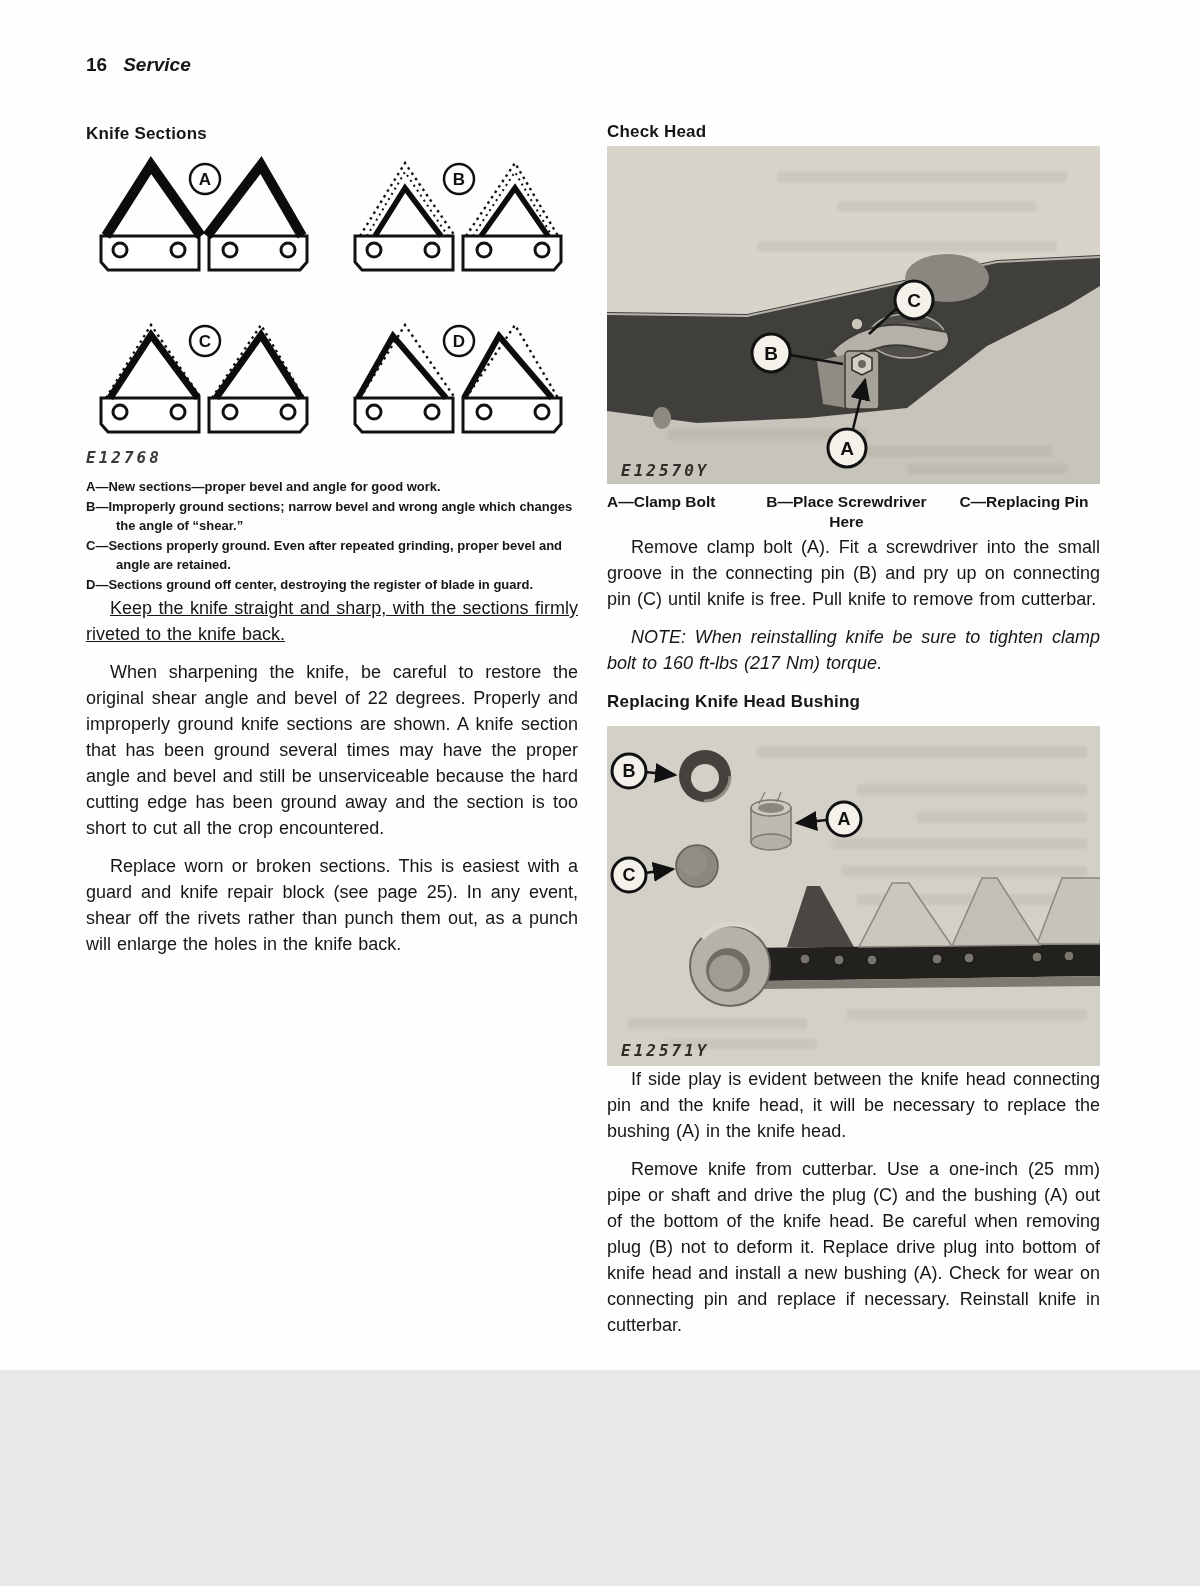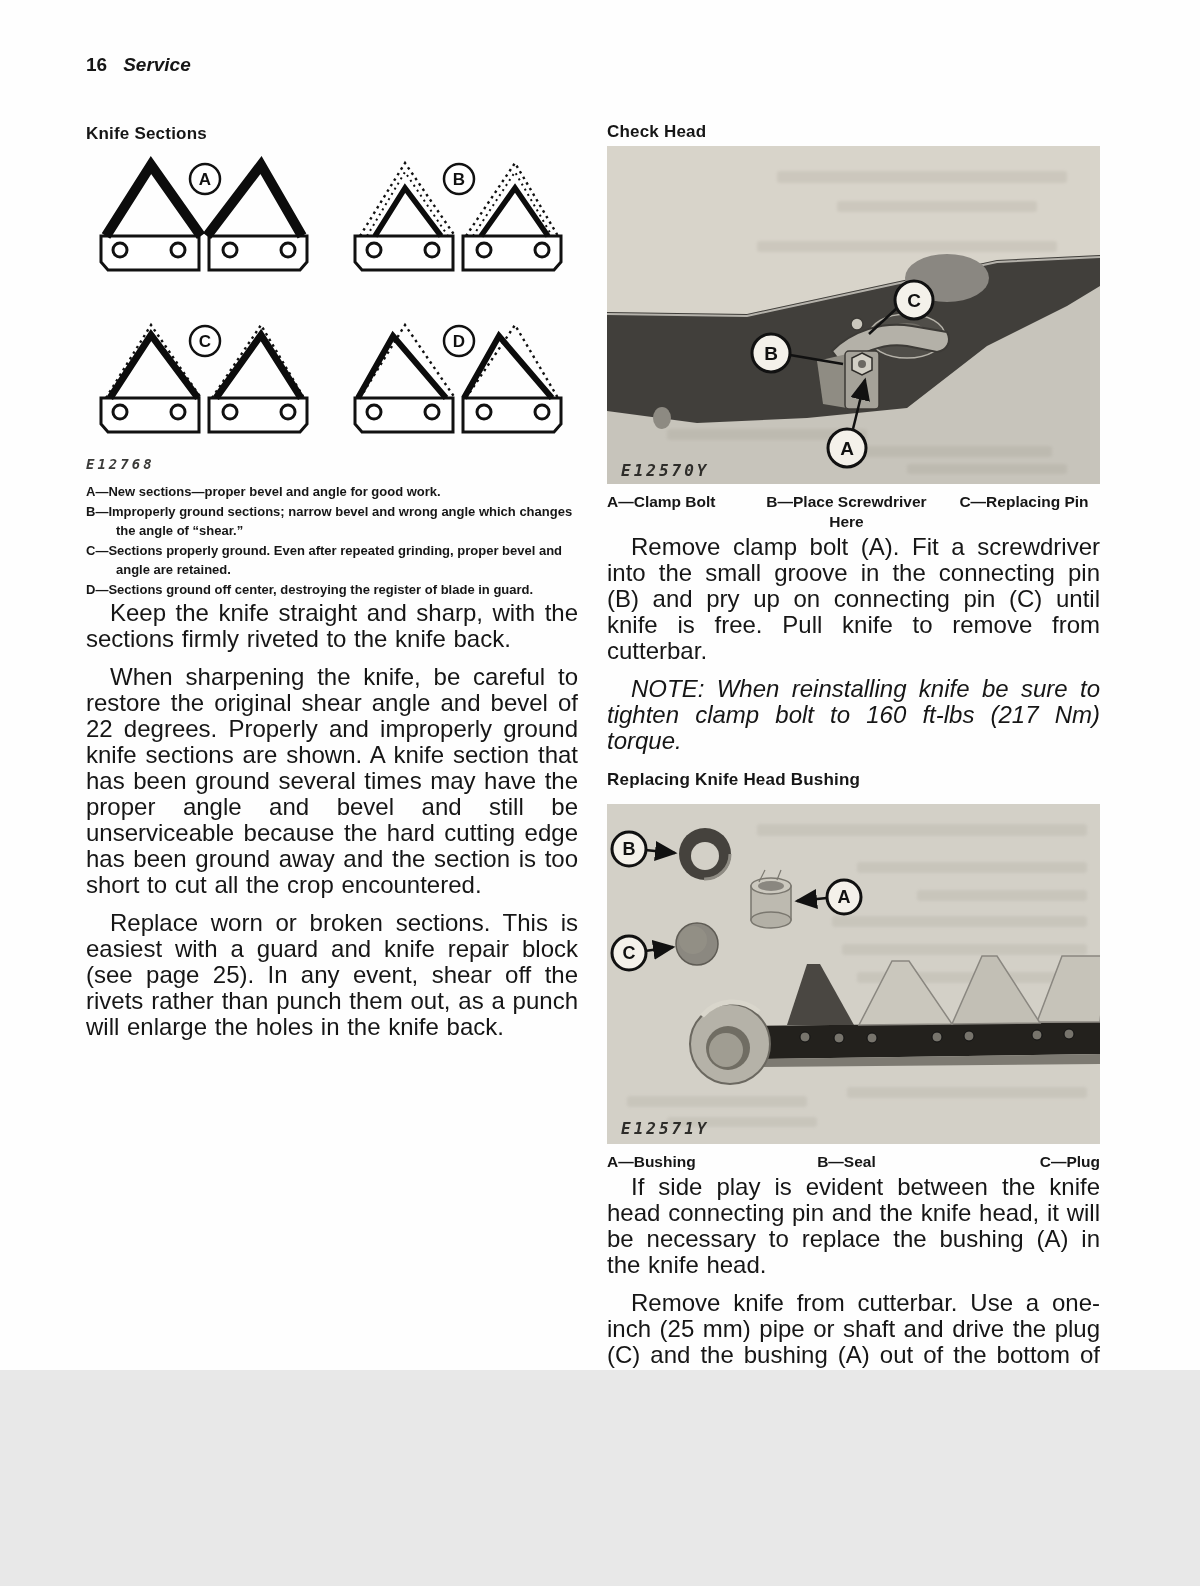--- a/index.html
+++ b/index.html
@@ -8,34 +8,34 @@
         font-family:"Liberation Sans",sans-serif;color:#161616;overflow:hidden;}
   .page-header{position:absolute;left:86px;top:54px;font-size:19px;}
   .page-num{font-weight:bold;margin-right:16px;}
   .page-sec{font-style:italic;font-weight:600;}
   .col{position:absolute;}
   .col-left{left:86px;top:120px;width:492px;}
   .col-right{left:607px;top:118px;width:493px;}
   h2.sec-head{font-size:17px;font-weight:bold;margin:0;letter-spacing:0.2px;line-height:28px;}
   .mb-big{margin-bottom:36px;}
   .mb-sm{margin-bottom:15px;}
-  .mt-md{margin-top:12px;}
+  .mt-md{margin-top:12px;text-decoration:underline;}
   .fig{position:relative;}
   .fig svg{display:block;}
   .fig-caption{font-family:"DejaVu Sans Mono",monospace;font-style:italic;font-weight:bold;
-               font-size:14px;letter-spacing:3px;color:#3a3a38;margin-top:8px;}
+               font-size:16px;letter-spacing:3px;color:#3a3a38;margin-top:0;}
   .legend{font-weight:bold;font-size:13px;line-height:19px;margin-top:10px;}
   .legend-item{padding-left:30px;text-indent:-30px;margin-bottom:1px;}
   .legend-row{display:flex;font-weight:bold;font-size:15.5px;line-height:20px;margin:8px 0 2px 0;gap:17px;}
   .lr-a{width:31%;text-align:left;}
   .lr-b{width:38%;text-align:center;}
   .lr-c{width:31%;display:flex;}
   .lr-c > div{margin-left:auto;width:152px;text-align:center;}
   .lr-c.single > div{text-align:right;}
-  .body-para{font-size:24px;line-height:26px;text-align:justify;text-indent:24px;
+  .body-para{font-size:18px;line-height:26px;text-align:justify;text-indent:24px;
              margin:0 0 12px 0;word-spacing:1px;}
   .note-para{font-style:italic;}
   .gap-lg{margin-top:10px;}
   svg text.cap{font-family:"DejaVu Sans Mono",monospace;font-style:italic;font-weight:bold;
                letter-spacing:3px;fill:#2e2d2a;}
   svg text.lbl{font-family:"Liberation Sans",sans-serif;font-weight:bold;fill:#111;}
 </style>
 </head>
 <body>
 
@@ -253,25 +253,18 @@
           <circle cx="237" cy="93" r="17" fill="#f4f1ea" stroke="#111" stroke-width="3"></circle>
           <text class="lbl" x="237" y="99" font-size="18" text-anchor="middle">A</text>
           <line x1="38" y1="147" x2="66" y2="143" stroke="#111" stroke-width="2.5" marker-end="url(#ah2)"></line>
           <circle cx="22" cy="149" r="17" fill="#f4f1ea" stroke="#111" stroke-width="3"></circle>
           <text class="lbl" x="22" y="155" font-size="18" text-anchor="middle">C</text>
         </g>
         <text class="cap" x="14" y="330" font-size="16">E12571Y</text>
       </svg>
     </div>
 
-    <div class="legend-row">
-      <div class="lr-a">A—Bushing</div>
-      <div class="lr-b">B—Seal</div>
-      <div class="lr-c single">
-          <div>C—Plug</div>
-        </div>
-    </div>
 
     <p class="body-para">If side play is evident between the knife head connecting pin and the knife head, it will be necessary to replace the bushing (A) in the knife head.</p>
     <p class="body-para gap-lg">Remove knife from cutterbar. Use a one-inch (25 mm) pipe or shaft and drive the plug (C) and the bushing (A) out of the bottom of the knife head. Be careful when removing plug (B) not to deform it. Replace drive plug into bottom of knife head and install a new bushing (A). Check for wear on connecting pin and replace if necessary. Reinstall knife in cutterbar.</p>
   </div>
 
 </div>
 
 </body></html>

